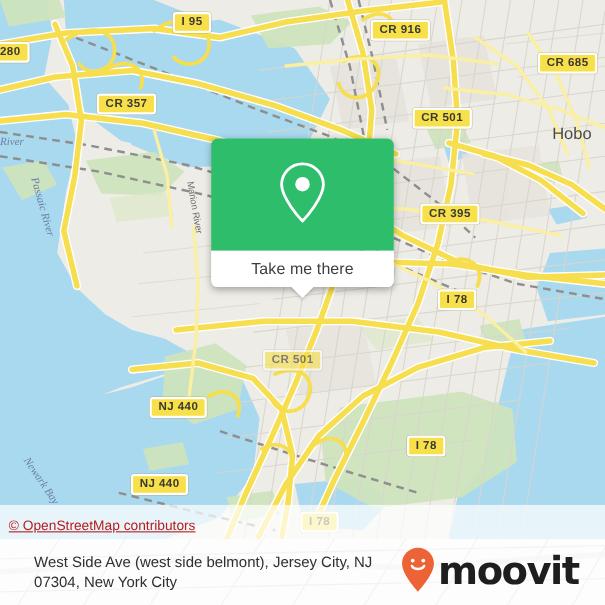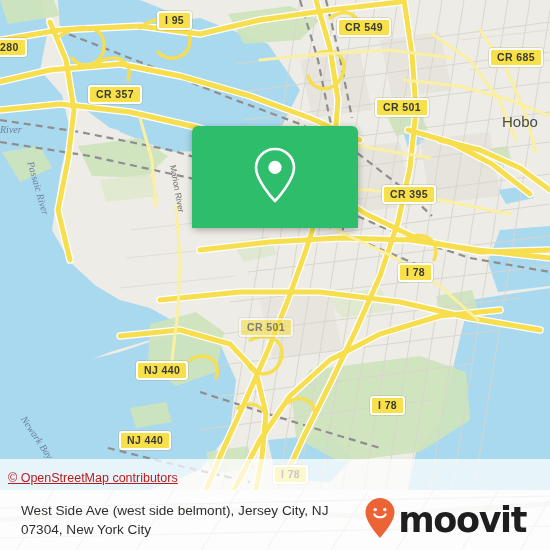--- a/index.html
+++ b/index.html
@@ -128,21 +128,21 @@
     background: #fdfdfd;
     display: flex;
     align-items: center;
     overflow: hidden;
   }
   .footer-wm { position: absolute; left:0; top:0; width:550px; height:60px; opacity:.13; }
   .footer-text {
     position: relative;
     z-index: 2;
     flex: 1 1 auto;
-    padding-left: 21px;
+    padding-left: 31px;
     padding-right: 8px;
     color: #2f2f2f;
     font-size: 13.6px;
     line-height: 19px;
     font-family: "Liberation Sans", sans-serif;
   }
   .footer-logo {
     position: relative;
     z-index: 2;
     display: flex;
@@ -331,21 +331,21 @@
       </g>
     </svg>
 
     <div class="waterlabel" style="left:0px; top:124px;">River</div>
     <div class="waterlabel" style="left:36px; top:160px; transform: rotate(74deg); transform-origin: left top;">Passaic River</div>
     <div class="waterlabel" style="left:28px; top:414px; transform: rotate(56deg); transform-origin: left top;">Newark Bay</div>
     <div class="streetlabel" style="left:178px; top:164px; transform: rotate(80deg); transform-origin: left top; color:#6b6b64;">Marion River</div>
     <div class="placelabel" style="left:502px; top:113px;">Hobo</div>
 
     <div class="shield" style="left:157px; top:11px;text-align:center;">I 95</div>
-    <div class="shield" style="left:337px; top:18px;">CR 549</div>
+    <div class="shield" style="left:337px; top:18px;">CR 916</div>
     <div class="shield" style="left:-8px; top:38px;">280</div>
     <div class="shield" style="left:489px; top:48px;">CR 685</div>
     <div class="shield" style="left:88px; top:85px;">CR 357</div>
     <div class="shield" style="left:375px; top:98px;">CR 501</div>
     <div class="shield" style="left:382px; top:185px;">CR 395</div>
     <div class="shield" style="left:398px; top:263px;">I 78</div>
     <div class="shield faded" style="left:239px; top:318px;">CR 501</div>
     <div class="shield" style="left:136px; top:361px;">NJ 440</div>
     <div class="shield" style="left:370px; top:396px;">I 78</div>
     <div class="shield" style="left:119px; top:431px;">NJ 440</div>
@@ -355,20 +355,24 @@
   </div>
 
   <div class="popup">
     <div class="popup-head" style="background:#2ebd6b;">
       <span>
         <svg width="46" height="58" viewBox="0 0 46 58" aria-hidden="true">
           <path d="M23 3 C12.5 3 4 11.4 4 21.8 C4 33.5 19.5 51.5 23 55 C26.5 51.5 42 33.5 42 21.8 C42 11.4 33.5 3 23 3 Z" fill="none" stroke="#ffffff" stroke-width="2.6" stroke-linejoin="round"></path>
           <circle cx="23" cy="21.4" r="6.6" fill="#ffffff"></circle>
         </svg>
       </span>
+    </div>
+    <div class="popup-body">
+      <span class="popup-body-label">Take me there</span>
+      <span class="popup-tail"></span>
     </div>
   </div>
 
   <div class="footer">
     <svg class="footer-wm" viewBox="0 0 550 60" preserveAspectRatio="none">
       <g stroke="#b9b9b2" stroke-width="1.2" fill="none">
         <path d="M 60 -10 L 10 70"></path>
           <path d="M 120 -10 L 70 70"></path>
         <path d="M 180 -10 L 130 70"></path>
           <path d="M 245 -10 L 195 70"></path>

